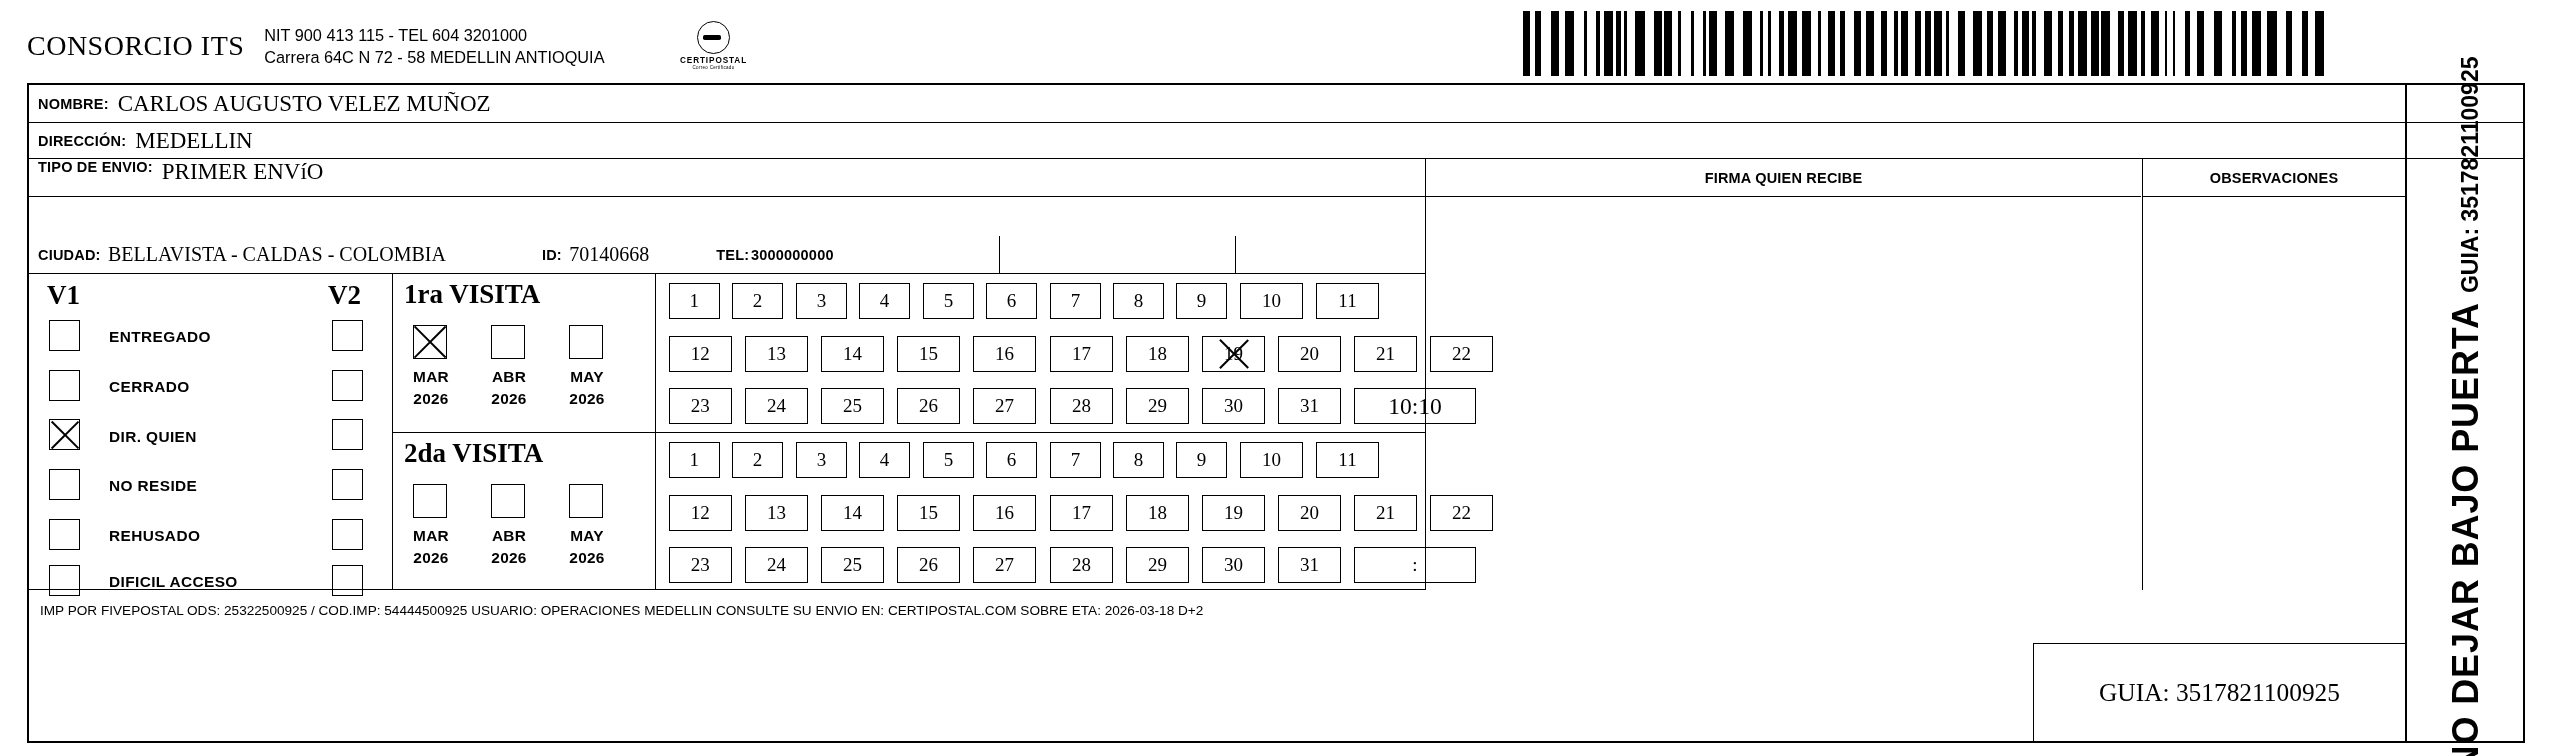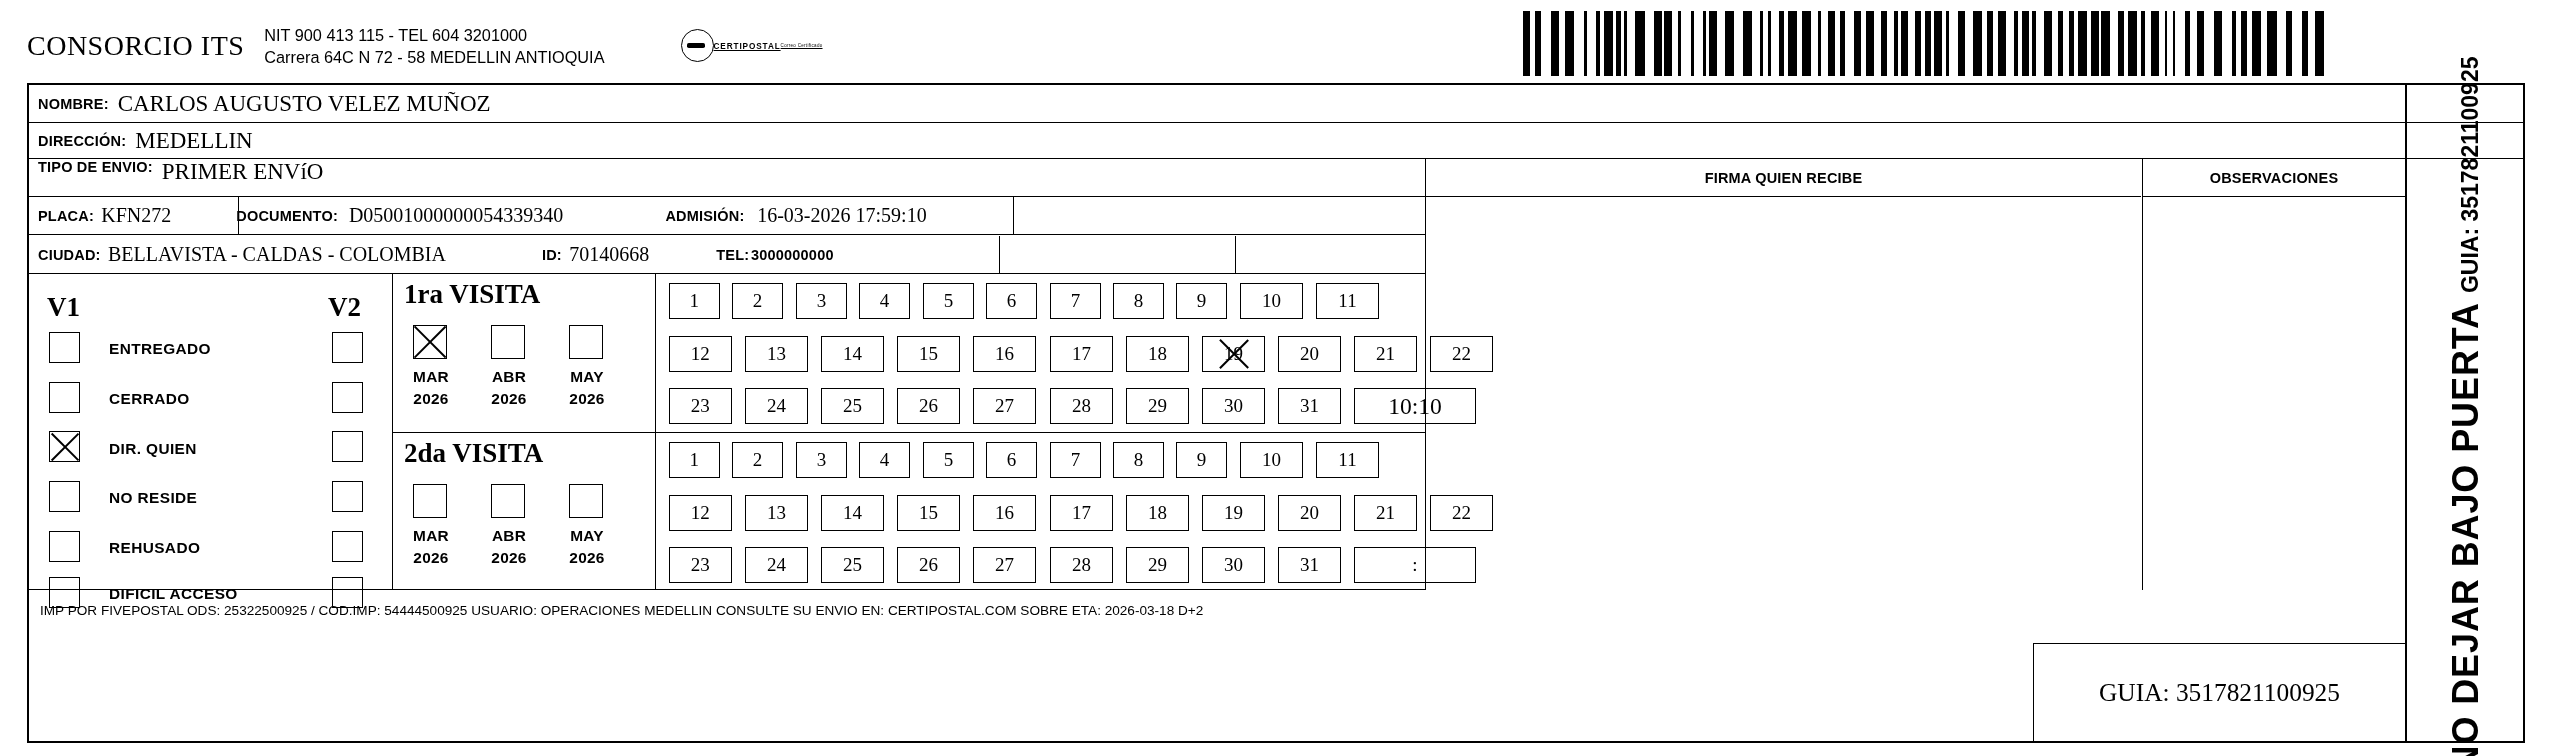--- a/index.html
+++ b/index.html
@@ -38,24 +38,23 @@
   }
   .nit-block {
     font-size: 16.3px;
     line-height: 1.35;
     white-space: nowrap;
     padding-left: 7.3px;
   }
   .logo-wrap {
     width: 218px;
     display: flex;
-    flex-direction: row;
+    flex-direction: column;
     align-items: center;
     justify-content: flex-end;
-    text-decoration: underline;
   }
   .logo-circle {
     width: 31px;
     height: 31px;
     border: 1.8px solid #000;
     border-radius: 50%;
     position: relative;
   }
   .logo-circle:after {
     content: "";
@@ -228,21 +227,21 @@
     left: 0;
     top: 189px;
     width: 1396px;
     height: 316px;
     border-bottom: 1.8px solid #000;
     box-sizing: border-box;
   }
   .status-col {
     position: absolute;
     left: 0;
-    top: 16px;
+    top: 4px;
     width: 363px;
     height: 100%;
     box-sizing: border-box;
   }
   .vhead {
     position: absolute;
     font-size: 27px;
     font-weight: bold;
     font-family: "Liberation Serif", serif;
   }
@@ -569,30 +568,20 @@
     <div class="row r-direccion">
       <span class="lbl">DIRECCIÓN:</span>
       <span class="val" style="margin-left:9px">MEDELLIN</span>
     </div>
 
     <div class="row r-tipo" style="width:1396px">
       <span class="lbl">TIPO DE ENVIO:</span>
       <span class="val" style="margin-left:9px">PRIMER ENVíO</span>
     </div>
 
-    <div class="row r-placa" style="width:1396px">
-      <span class="lbl">PLACA:</span>
-      <span class="val-s" style="margin-left:7.3px">KFN272</span>
-      <span class="cell-div" style="left:209px"></span>
-      <span class="lbl" style="margin-left:65px">DOCUMENTO:</span>
-      <span class="val-s" style="margin-left:11px">D05001000000054339340</span>
-      <span class="cell-div" style="left:984px"></span>
-      <span class="lbl" style="margin-left:102px">ADMISIÓN:</span>
-      <span class="val-s" style="margin-left:12.7px">16-03-2026 17:59:10</span>
-    </div>
 
     <div class="row r-ciudad" style="width:1396px">
       <span class="lbl">CIUDAD:</span>
       <span class="val-s" style="margin-left:7.3px">BELLAVISTA - CALDAS - COLOMBIA</span>
       <span class="cell-div" style="left:970px"></span>
       <span class="lbl" style="margin-left:96px">ID:</span>
       <span class="val-s" style="margin-left:7.3px">70140668</span>
       <span class="cell-div" style="left:1206px"></span>
       <span class="lbl" style="margin-left:67px">TEL:</span>
       <span class="lbl" style="margin-left:1.8px">3000000000</span>

